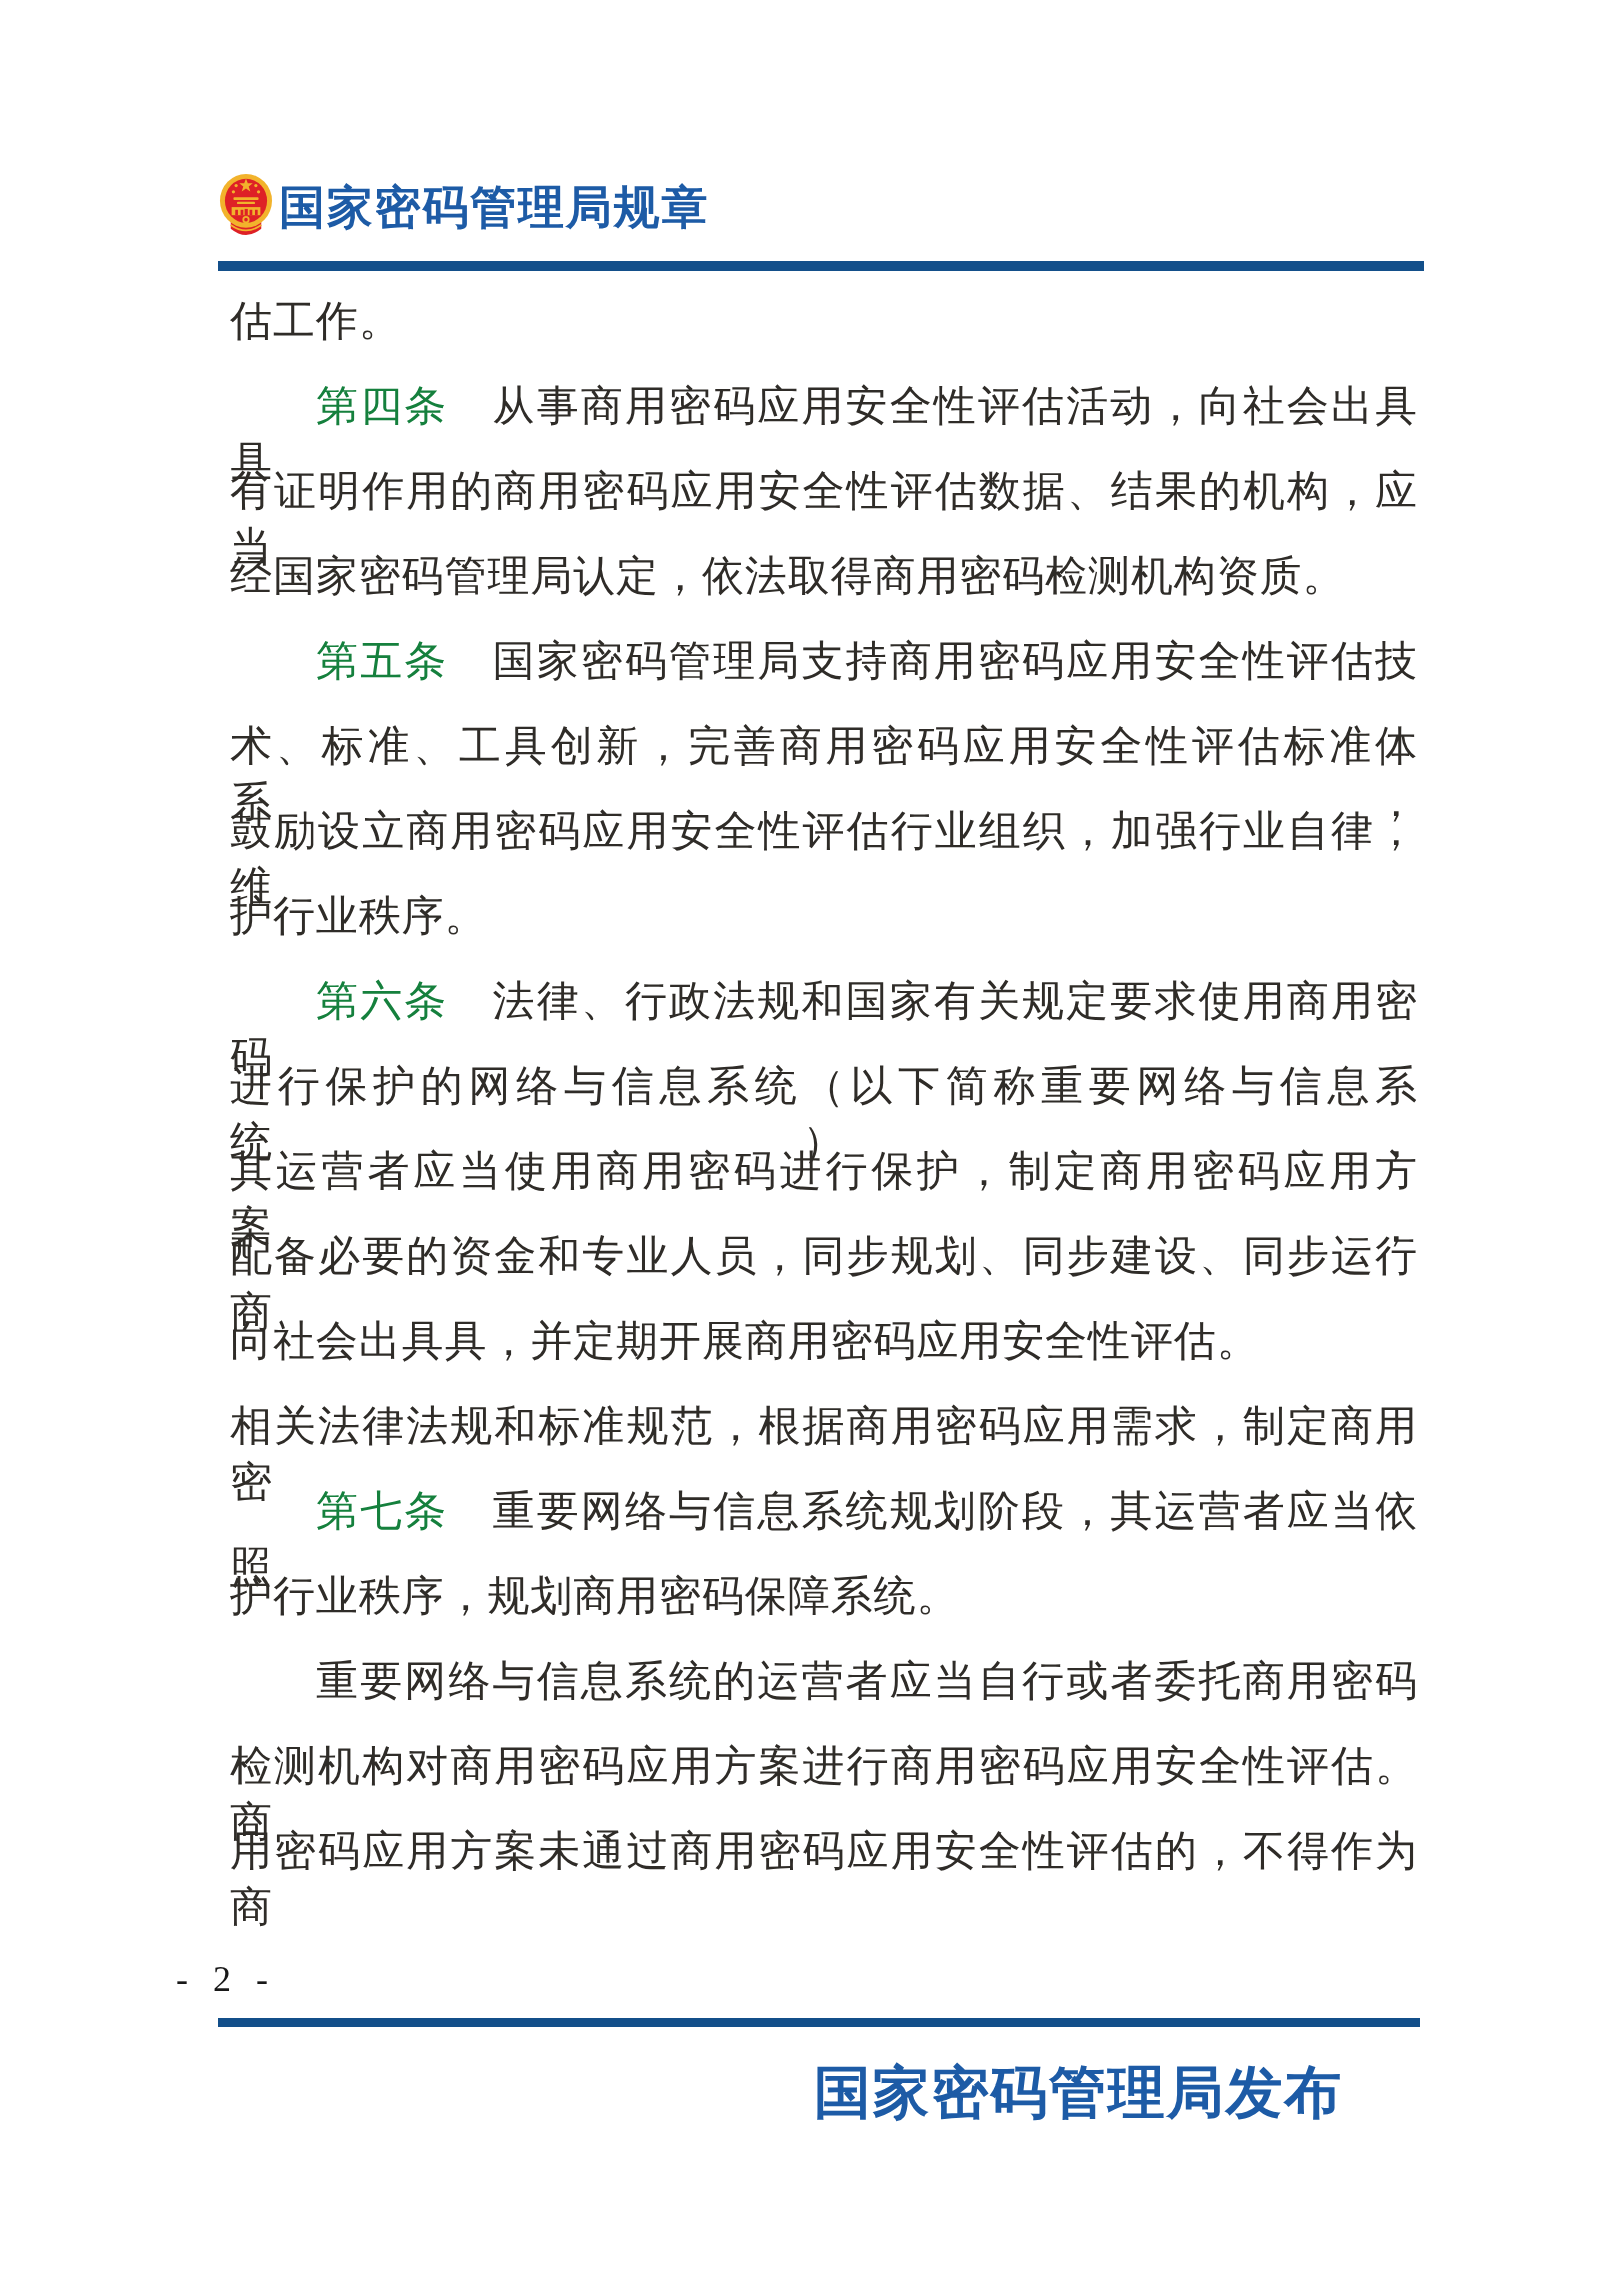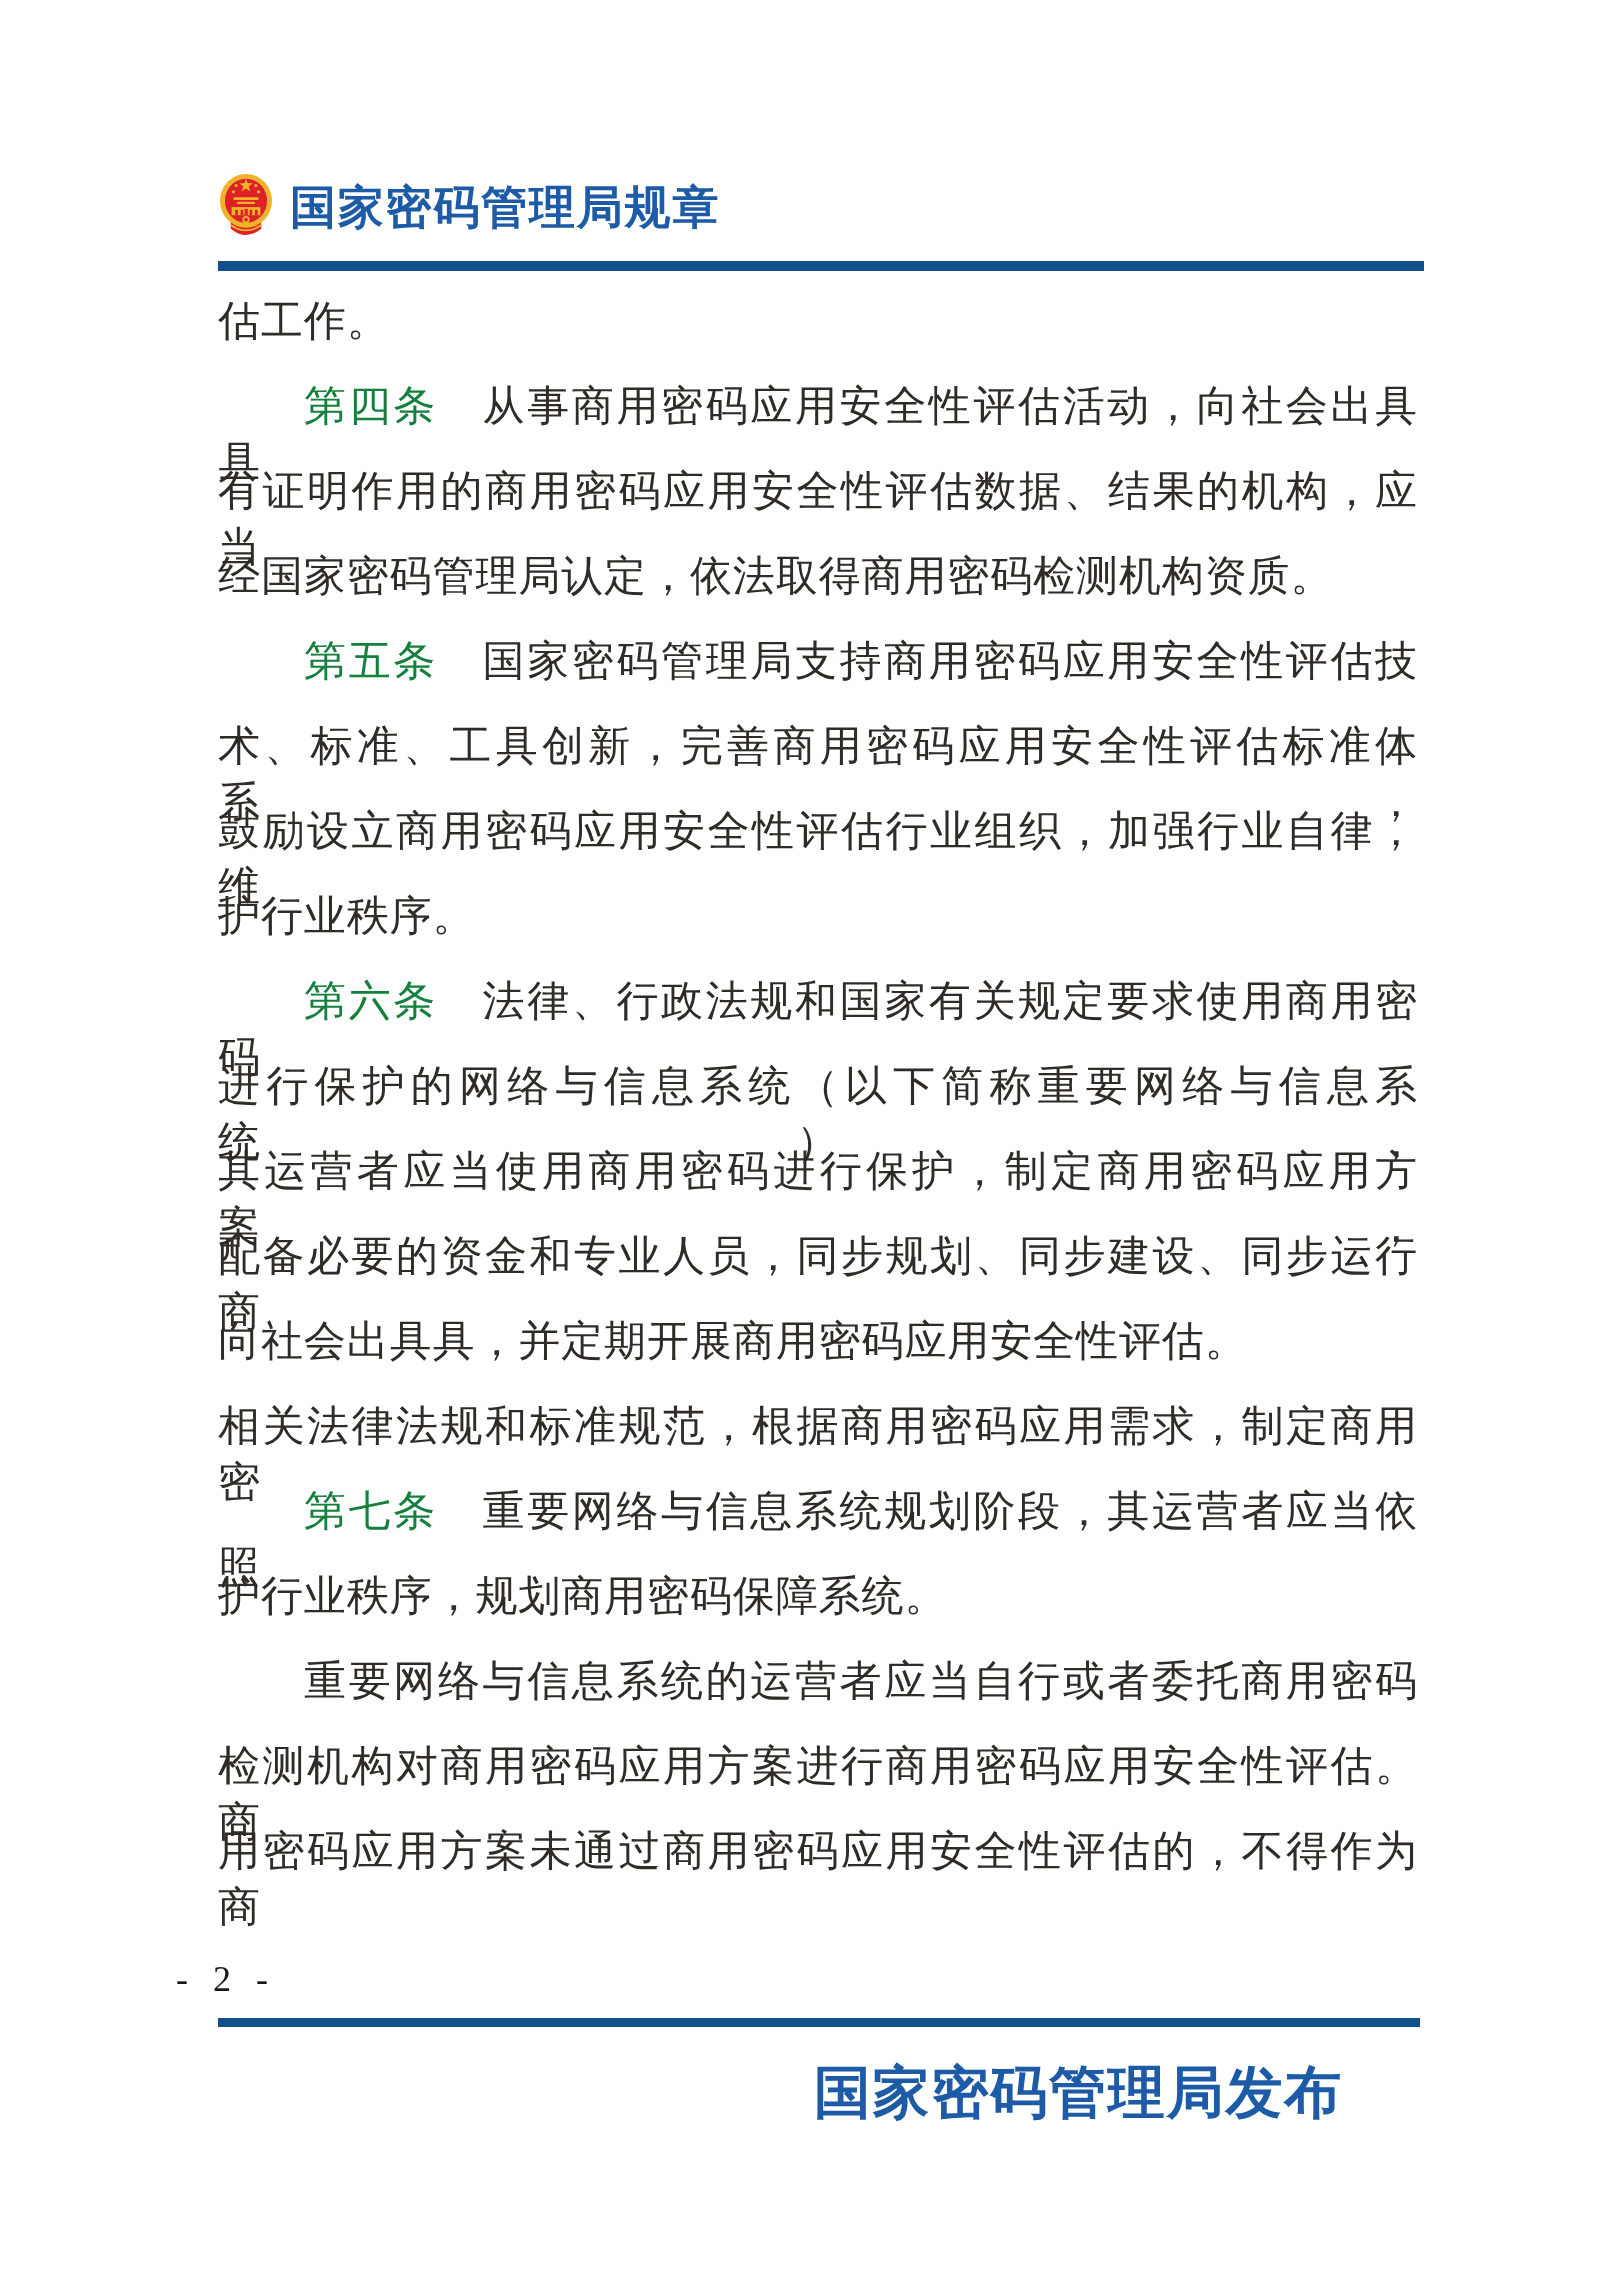--- a/index.html
+++ b/index.html
@@ -6,21 +6,21 @@
   .page{
     position:relative;
     width:1622px;height:2294px;
     background:#ffffff;
     overflow:hidden;
     font-family:"Liberation Serif", serif;
   }
   
   .header{
     position:absolute;left:218px;top:173px;
-    display:flex;align-items:center;gap:16px;
+    display:flex;align-items:center;gap:5px;
   }
   .emblem{width:56px;height:70px;flex:0 0 auto;}
   .doc-title{
     font-size:46px;
     font-weight:700;
     letter-spacing:1.8px;
     white-space:nowrap;
   }
   .rule{position:absolute;left:218px;height:9.9px;}
   .rule-top{top:261px;width:1206px;}
@@ -29,20 +29,21 @@
   .body-lines{
     position:absolute;left:218px;top:293px;width:1200px;
     font-size:42px;
     color:#2f2c28;
   }
   .line{
     height:85px;
     line-height:56px;
     letter-spacing:0.9px;
     white-space:nowrap;
+    margin-left:12px;
   }
   .line.justify{
     white-space:normal;
     text-align:justify;
     text-align-last:justify;
     text-justify:inter-character;
   }
   .line.indent{text-indent:86px;}
   .line b{font-weight:400;color:#15803d;}
   

